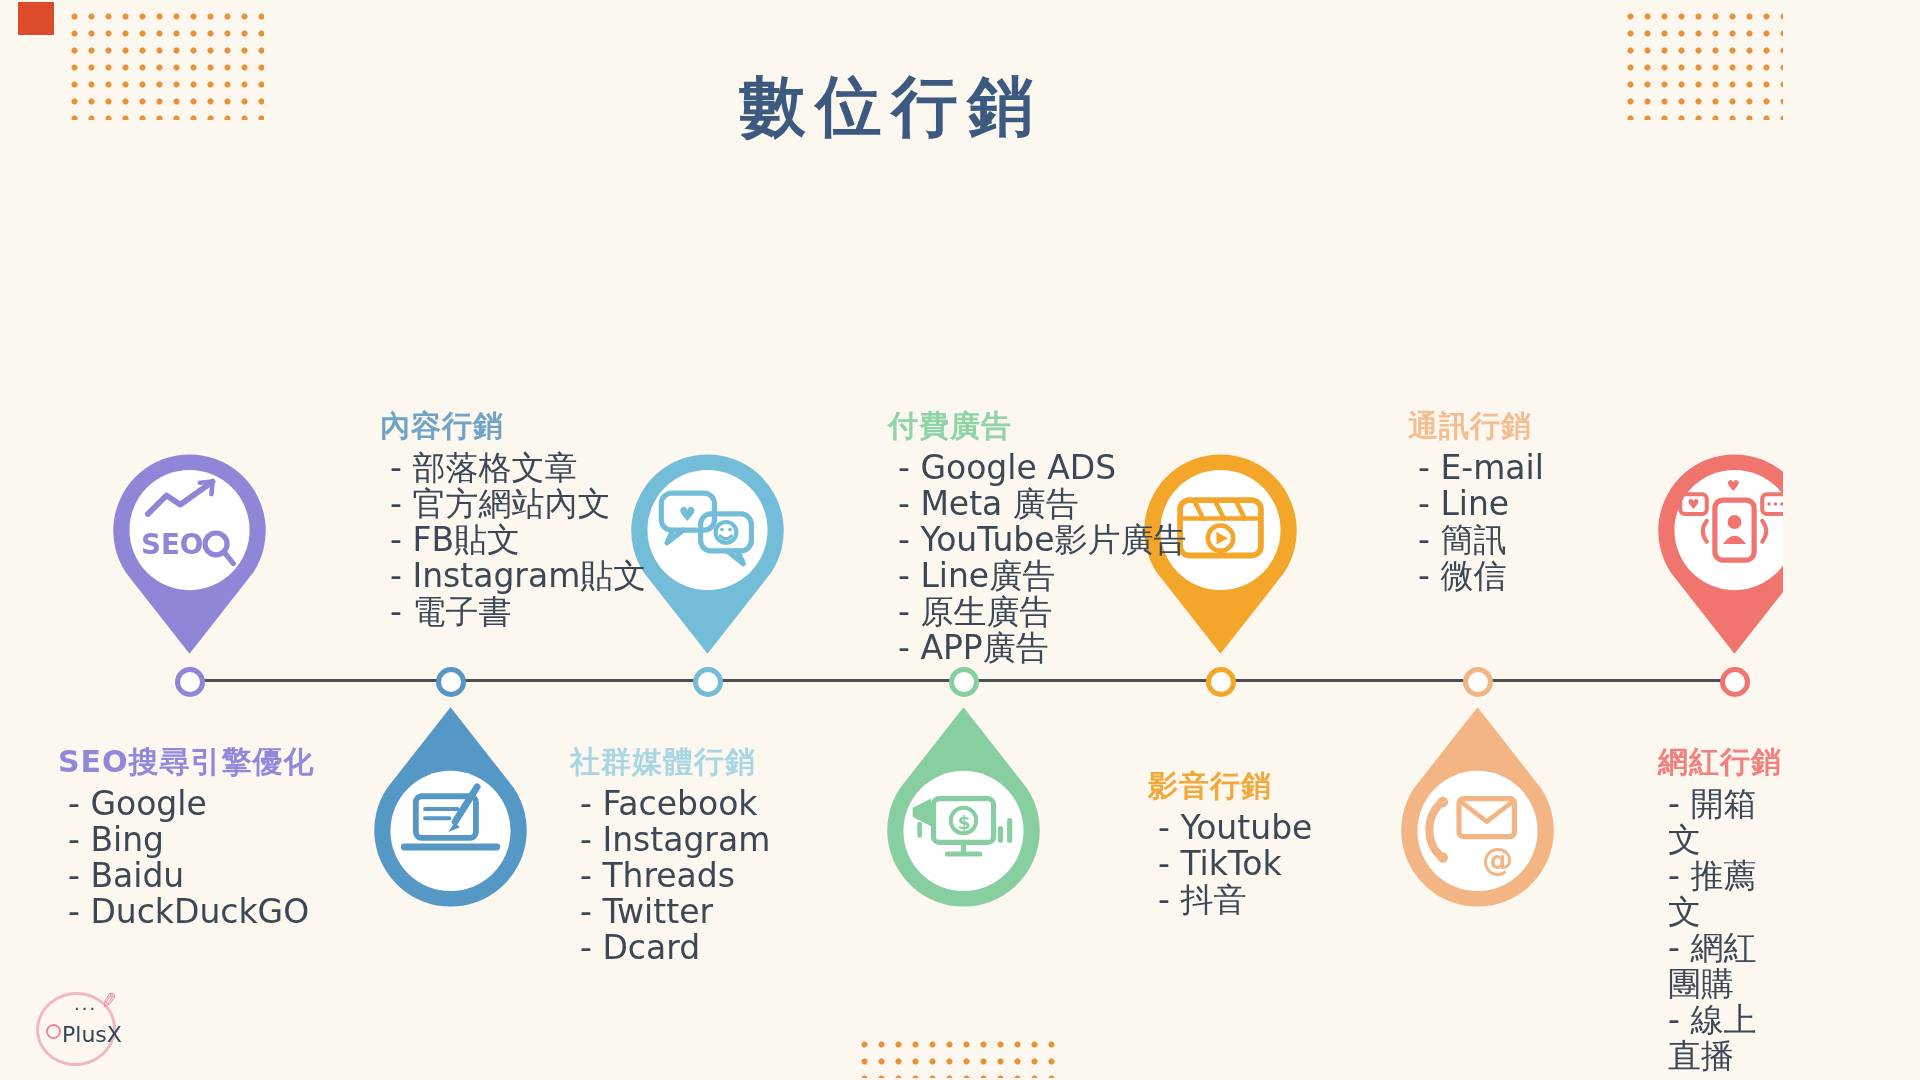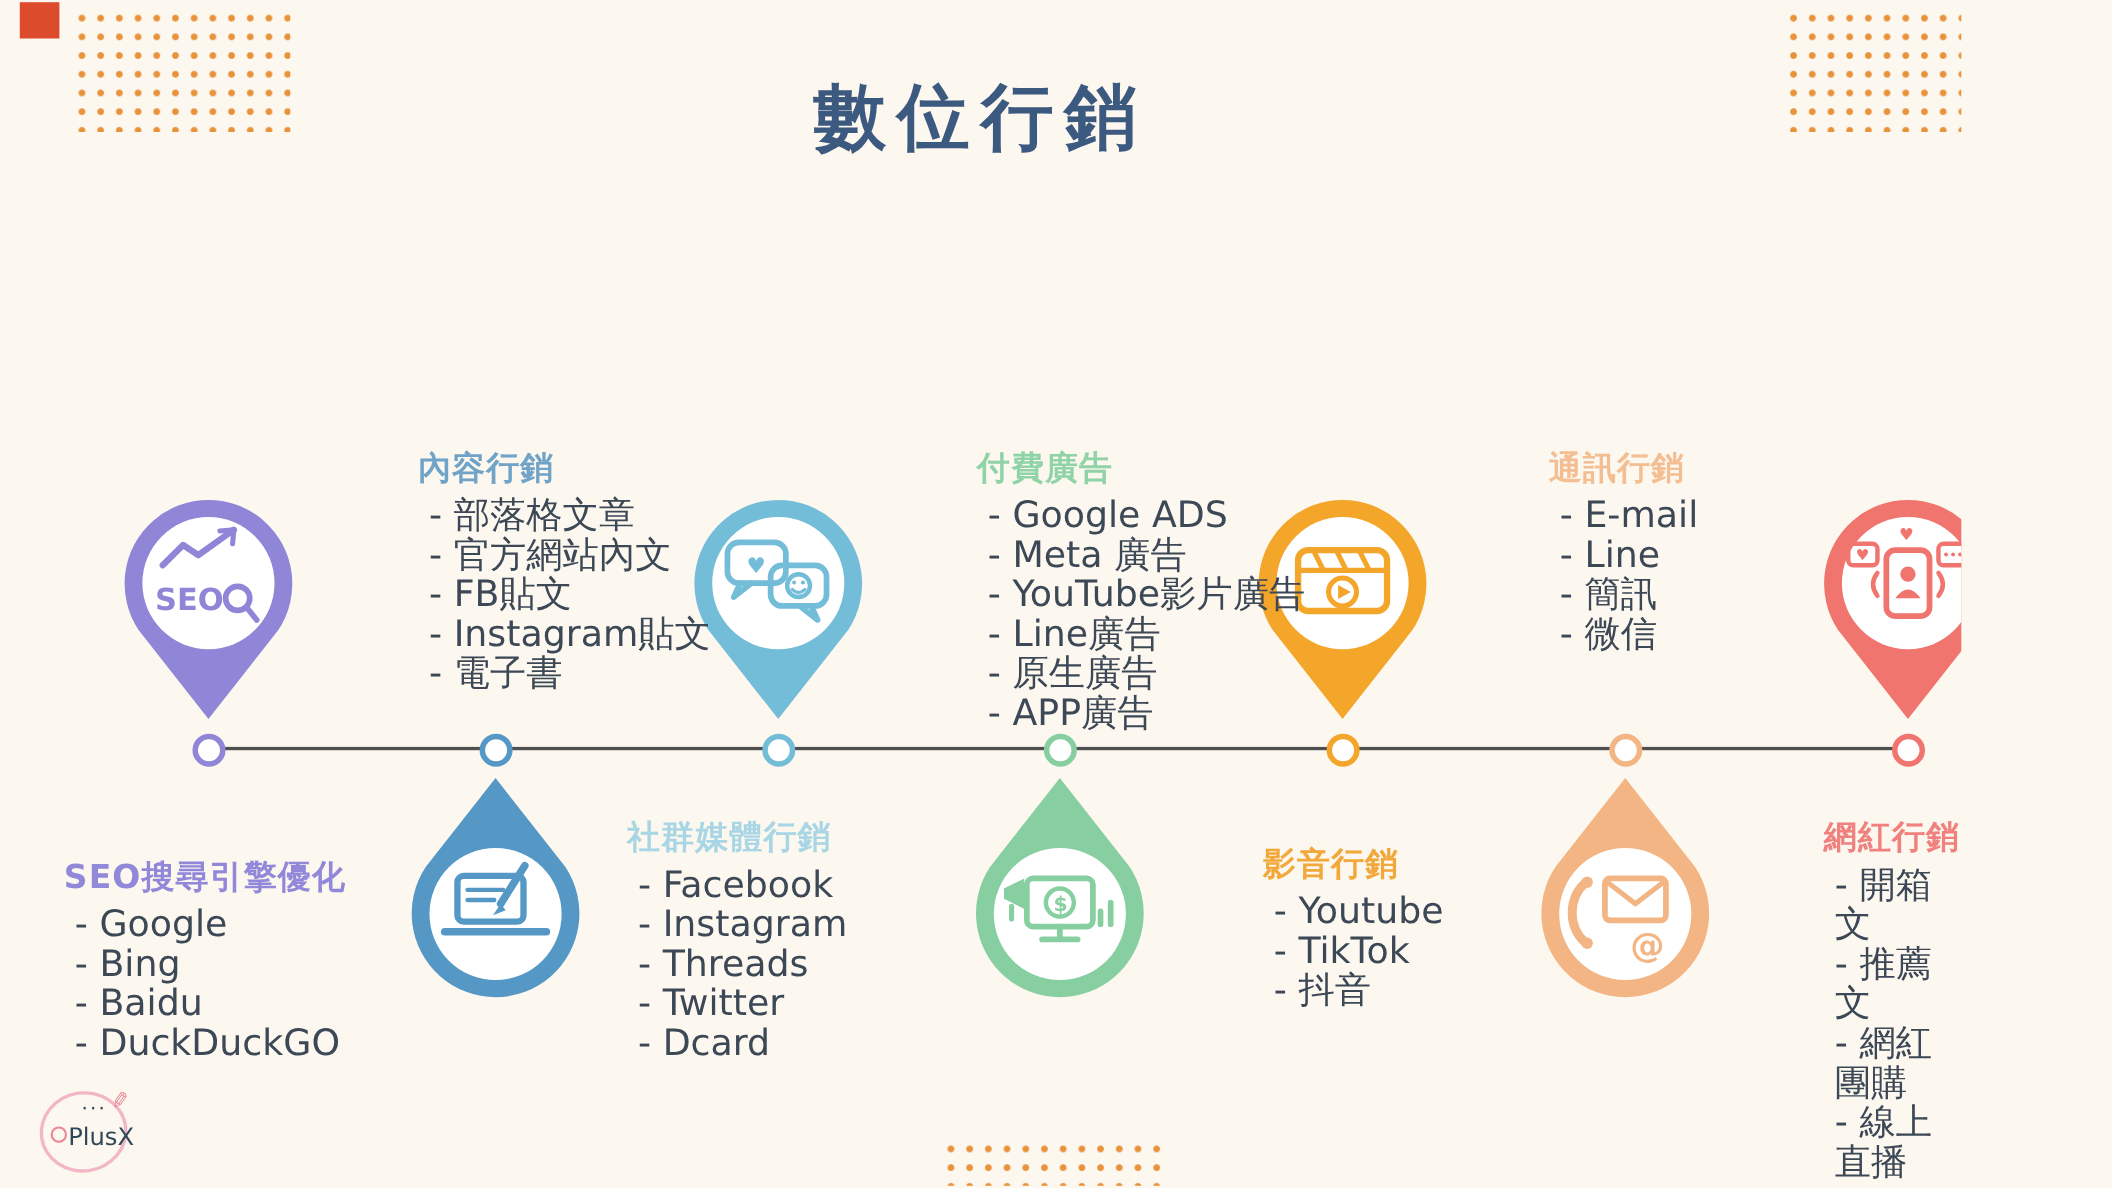--- a/index.html
+++ b/index.html
@@ -198,21 +198,21 @@
   <div class="tblock" style="left: 1408px; top: 408px; --c: #F2B583; --tc: #F3BE92;">
     <div class="cat-title">通訊行銷</div>
     <div class="items">
         <div class="item">- E-mail</div>
         <div class="item">- Line</div>
         <div class="item">- 簡訊</div>
         <div class="item">- 微信</div>
       </div>
   </div>
 
-  <div class="tblock" style="left: 58px; top: 744px; margin-top: 36px; --c: #8F86D8; --tc: #9288D9;">
+  <div class="tblock" style="left: 58px; top: 744px; --c: #8F86D8; --tc: #9288D9;">
     <div class="cat-title">SEO搜尋引擎優化</div>
     <div class="items">
         <div class="item">- Google</div>
         <div class="item">- Bing</div>
         <div class="item">- Baidu</div>
         <div class="item">- DuckDuckGO</div>
       </div>
   </div>
   <div class="tblock" style="left: 570px; top: 744px; --c: #74BDD9; --tc: #A9D6E5;">
     <div class="cat-title">社群媒體行銷</div>

